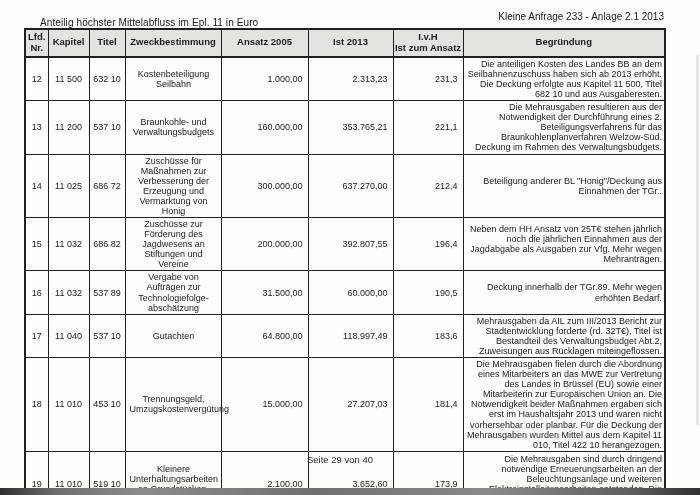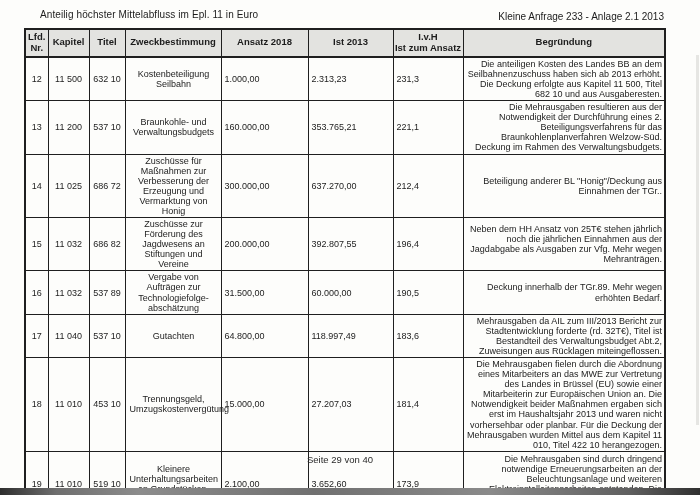--- a/index.html
+++ b/index.html
@@ -6,21 +6,21 @@
   html, body { width: 700px; height: 495px; }
   body {
     font-family: "Liberation Sans", sans-serif;
     background: #fdfdfb;
     color: #1c1c1c;
     position: relative;
     overflow: hidden;
   }
   .page { position: absolute; inset: 0; }
   .title-left {
-    position: absolute; left: 40px; top: 9px;
+    position: absolute; left: 40px; top: 17px;
     font-size: 10px; letter-spacing: 0.1px;
   }
   .title-right {
     position: absolute; right: 36px; top: 11px;
     font-size: 10px;
   }
   table.main {
     position: absolute; left: 24px; top: 28px;
     width: 640px;
     border-collapse: collapse;
@@ -42,21 +42,21 @@
     margin-top: 21px;
   }
   td {
     border: 1px solid #1f1f1f;
     font-size: 9px;
     vertical-align: middle;
     padding: 1px 3px;
     line-height: 1.12;
   }
   td.ctr { text-align: center; margin-left: 41px; }
-  td.num { padding-right: 5px; }
+  td.num { text-align: right; padding-right: 5px; }
   td.zweck { text-align: center; padding-left: 4px; margin-left: 47px; }
   td.beg { text-align: right; padding: 1px 2px 1px 3px; }
   tbody tr:nth-child(1) { height: 40px; }
   tbody tr:nth-child(2) { height: 40px; }
   tbody tr:nth-child(3) { height: 52px; }
   tbody tr:nth-child(4) { height: 44px; }
   tbody tr:nth-child(5) { height: 26px; }
   tbody tr:nth-child(6) { height: 42px; }
   tbody tr:nth-child(7) { height: 80px; }
   tbody tr:nth-child(8) { height: 66px; }
@@ -96,21 +96,21 @@
       <col style="width:70px">
         <col style="width:202px">
     </colgroup>
     <thead>
       <tr>
         <th>Lfd.
 Nr.</th>
         <th>Kapitel</th>
         <th>Titel</th>
         <th>Zweckbestimmung</th>
-        <th>Ansatz 2018</th>
+        <th>Ansatz 2005</th>
         <th>Ist 2013</th>
         <th>I.v.H
 Ist zum Ansatz</th>
         <th>Begründung</th>
       </tr>
     </thead>
     <tbody>
   <tr>
     <td class="ctr">12</td>
     <td class="ctr">11 500</td>

